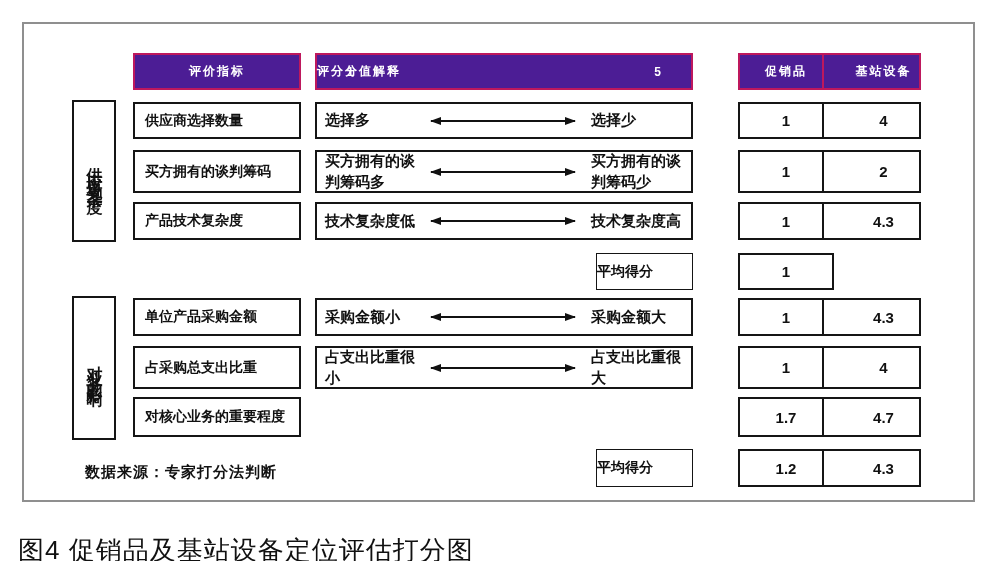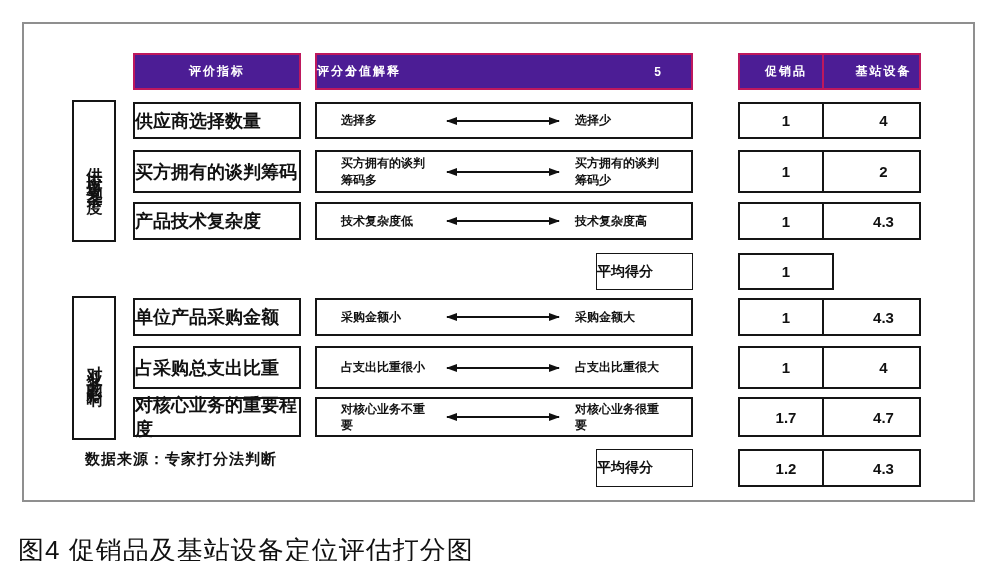--- a/index.html
+++ b/index.html
@@ -26,45 +26,45 @@
   .y-hdr{top:53px;height:37px;}
   .y-r0{top:102px;height:37px;}
   .y-r1{top:150px;height:43px;}
   .y-r2{top:202px;height:38px;}
   .y-a0{top:253px;height:37px;}
   .y-r3{top:298px;height:38px;}
   .y-r4{top:346px;height:43px;}
   .y-r5{top:397px;height:40px;}
   .y-a1{top:449px;height:38px;}
 
-  .ind{font-weight:bold;font-size:18px;}
+  .ind{padding-left:10px;font-weight:bold;font-size:14px;}
   .val{justify-content:center;font-weight:bold;font-size:15px;}
 
-  .scale{padding:0 24px;font-weight:bold;font-size:12px;}
+  .scale{padding:0 8px;font-weight:bold;font-size:15px;}
   .scale .lo{width:90px;line-height:1.35;}
   .scale .hi{width:92px;line-height:1.35;}
   .arrow{flex:1;height:2px;background:#111;position:relative;margin:0 16px;}
   .arrow::before,.arrow::after{content:"";position:absolute;top:50%;transform:translateY(-50%);
       border-top:4.5px solid transparent;border-bottom:4.5px solid transparent;}
   .arrow::before{left:-1px;border-right:11px solid #111;}
   .arrow::after{right:-1px;border-left:11px solid #111;}
 
   
   .scalehdr{justify-content:space-between;padding:0 30px;letter-spacing:0;position:relative;}
   .scalehdr .mid{position:absolute;left:0;right:0;text-align:left;letter-spacing:2px;}
 
   
   .cat{position:absolute;left:72px;width:44px;box-sizing:border-box;border:2px solid #151515;
        background:#fff;display:flex;align-items:center;justify-content:center;}
   .cat span{writing-mode:vertical-rl;text-orientation:upright;font-weight:bold;
             font-size:16px;letter-spacing:5px;}
   .cat1{top:100px;height:142px;}
   .cat2{top:296px;height:144px;}
 
-  .note{position:absolute;left:85px;top:450px;font-weight:bold;font-size:15px;
+  .note{position:absolute;left:85px;top:463px;font-weight:bold;font-size:15px;
         letter-spacing:1px;text-align:right;}
   .caption{position:absolute;left:18px;top:512px;font-size:26px;letter-spacing:1px;margin-top:21px;}
 </style>
 </head>
 <body>
 
 <div class="stage">
   <div class="frame"></div>
 
   <div class="bx hdr x-ind y-hdr">
@@ -167,25 +167,20 @@
   <div class="bx val x-promo y-r4">
       <span>1</span>
     </div>
   <div class="bx val x-base y-r4">
       <span>4</span>
     </div>
 
   <div class="bx ind x-ind y-r5">
       <span>对核心业务的重要程度</span>
     </div>
-  <div class="bx scale x-scale y-r5">
-    <span class="lo">对核心业务不重要</span>
-    <span class="arrow"></span>
-    <span class="hi">对核心业务很重要</span>
-  </div>
   <div class="bx val x-promo y-r5">
       <span>1.7</span>
     </div>
   <div class="bx val x-base y-r5">
       <span>4.7</span>
     </div>
 
   <div class="bx x-avg y-a1">
       <span>平均得分</span>
     </div>

